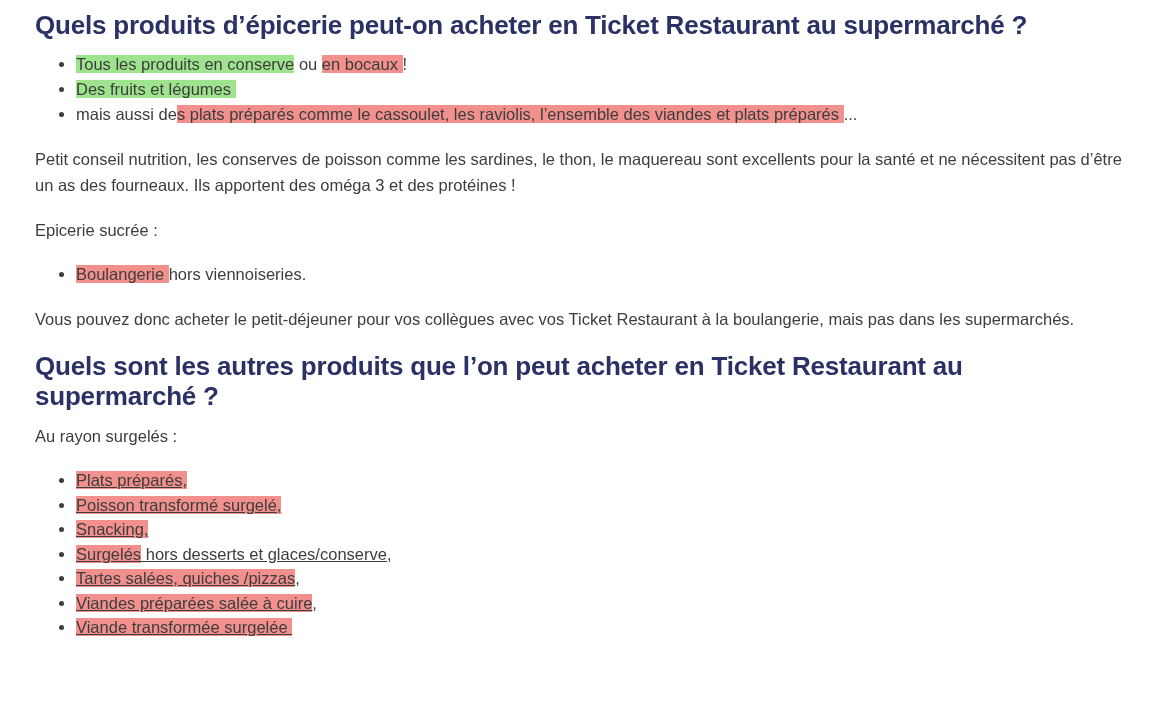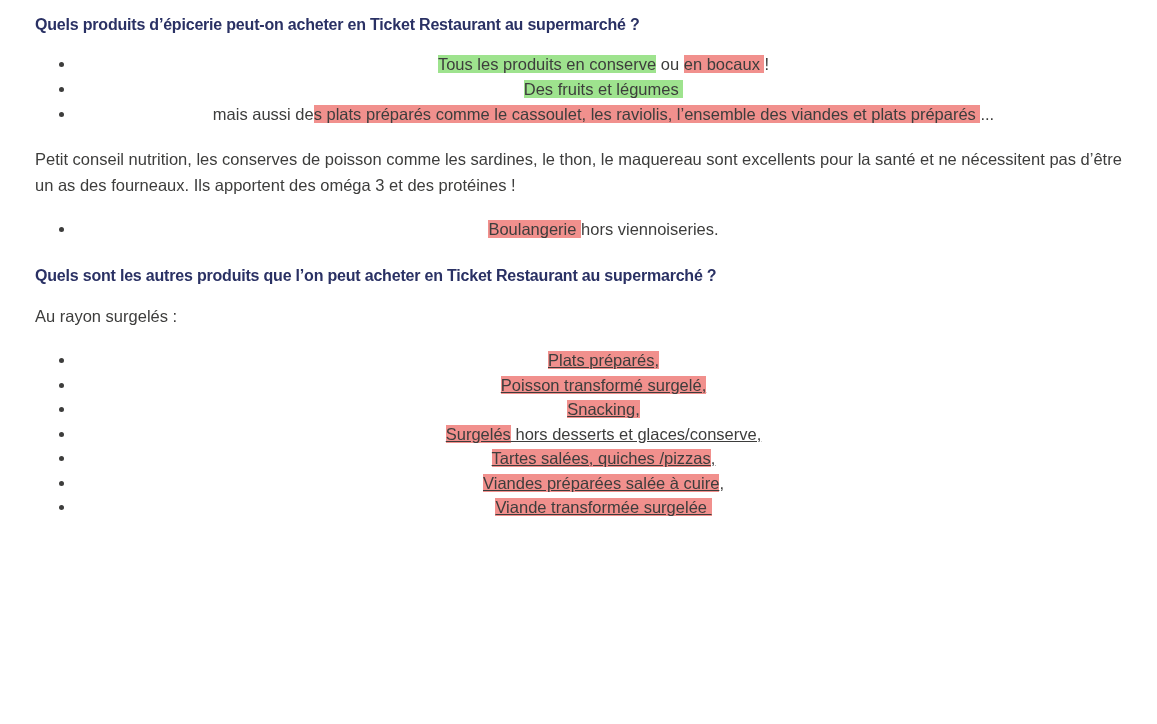--- a/index.html
+++ b/index.html
@@ -15,35 +15,34 @@
     color:var(--body);
   }
   .page{
     box-sizing:border-box;
     width:1157px;height:724px;
     padding:10px 26px 0 35px;
     font-size:16.5px;
   }
   h2{
     color:var(--heading);
-    font-size:16px;
+    font-size:26px;
     line-height:30px;
     font-weight:700;
     letter-spacing:-0.2px;
     margin:19px 0 12px 0;
   }
   h2.first{margin-top:0;}
   p{
     margin:0 0 19px 0;
     line-height:26px;
   }
   ul{
     margin:0 0 19px 0;
     padding:0 0 0 41px;
-    text-align:center;
   }
   li{
     line-height:25px;
   }
   ul.tight li{line-height:24.5px;text-decoration:underline;}
   .hl-green{background-color:var(--green);}
   .hl-red{background-color:var(--red);}
 </style>
 </head>
 <body>
@@ -60,27 +59,29 @@
     <li>
       <span class="hl-green">Des fruits et légumes&nbsp;</span>
     </li>
     <li>
       <span>mais aussi de</span><span class="hl-red">s plats préparés comme le cassoulet, les raviolis, l’ensemble des viandes et plats préparés </span><span>...</span>
     </li>
   </ul>
 
   <p>Petit conseil nutrition, les conserves de poisson comme les sardines, le thon, le maquereau sont excellents pour la santé et ne nécessitent pas d’être un as des fourneaux. Ils apportent des oméga 3 et des protéines&nbsp;!</p>
 
+  <p>Epicerie sucrée&nbsp;:</p>
 
   <ul>
     <li>
       <span class="hl-red">Boulangerie </span><span>hors viennoiseries.</span>
     </li>
   </ul>
 
+  <p>Vous pouvez donc acheter le petit-déjeuner pour vos collègues avec vos Ticket Restaurant à la boulangerie, mais pas dans les supermarchés.</p>
 
   <h2>Quels sont les autres produits que l’on peut acheter en Ticket Restaurant au supermarché&nbsp;?</h2>
 
   <p>Au rayon surgelés&nbsp;:</p>
 
   <ul class="tight">
     <li>
       <span class="hl-red">Plats préparés,</span>
     </li>
     <li>

